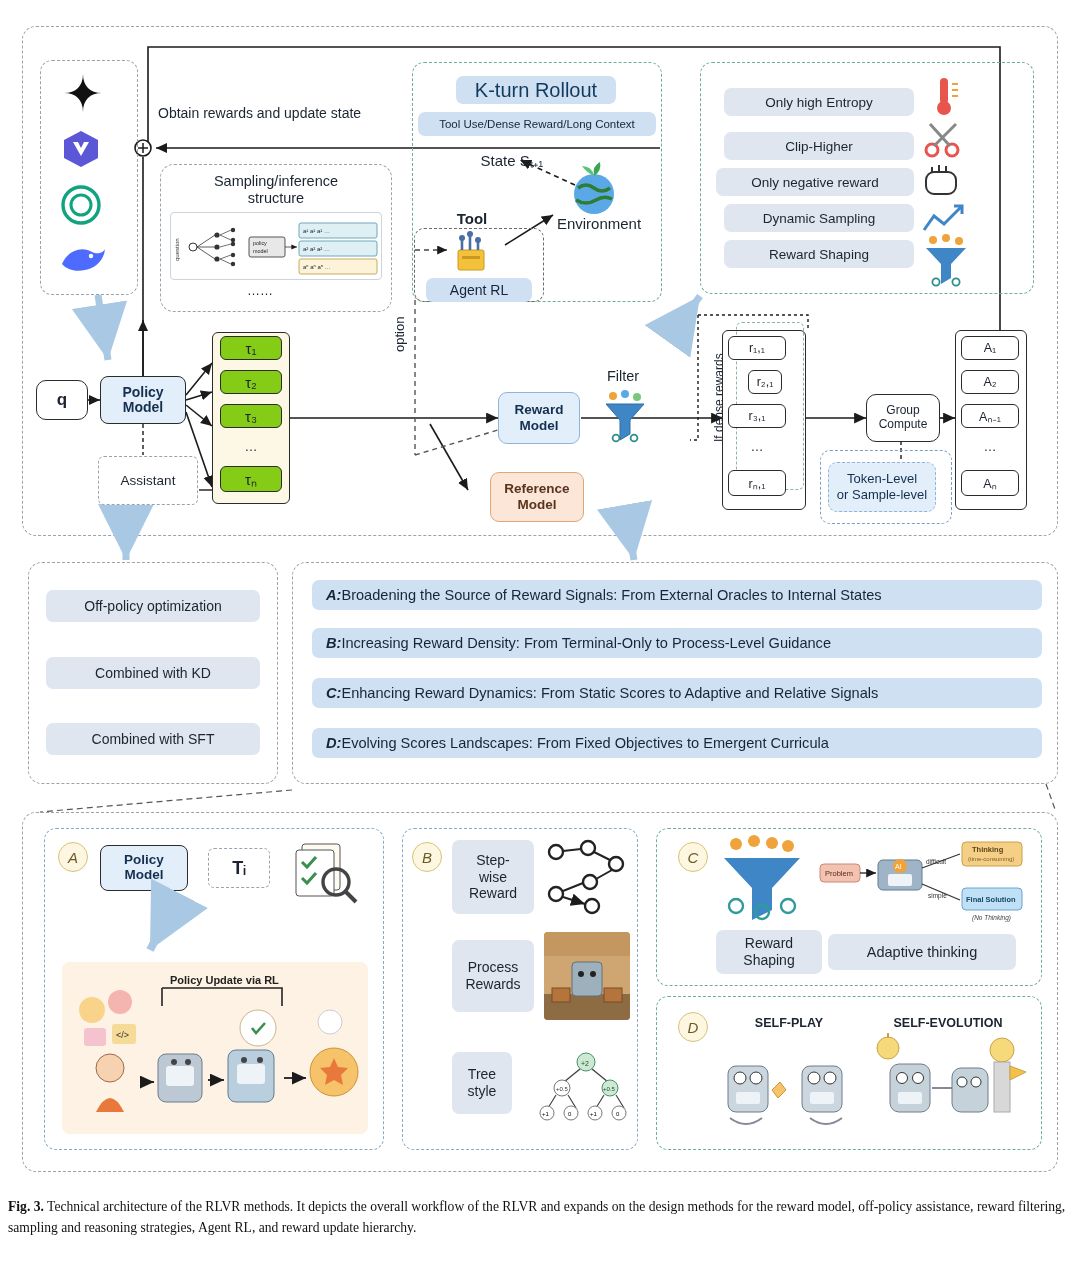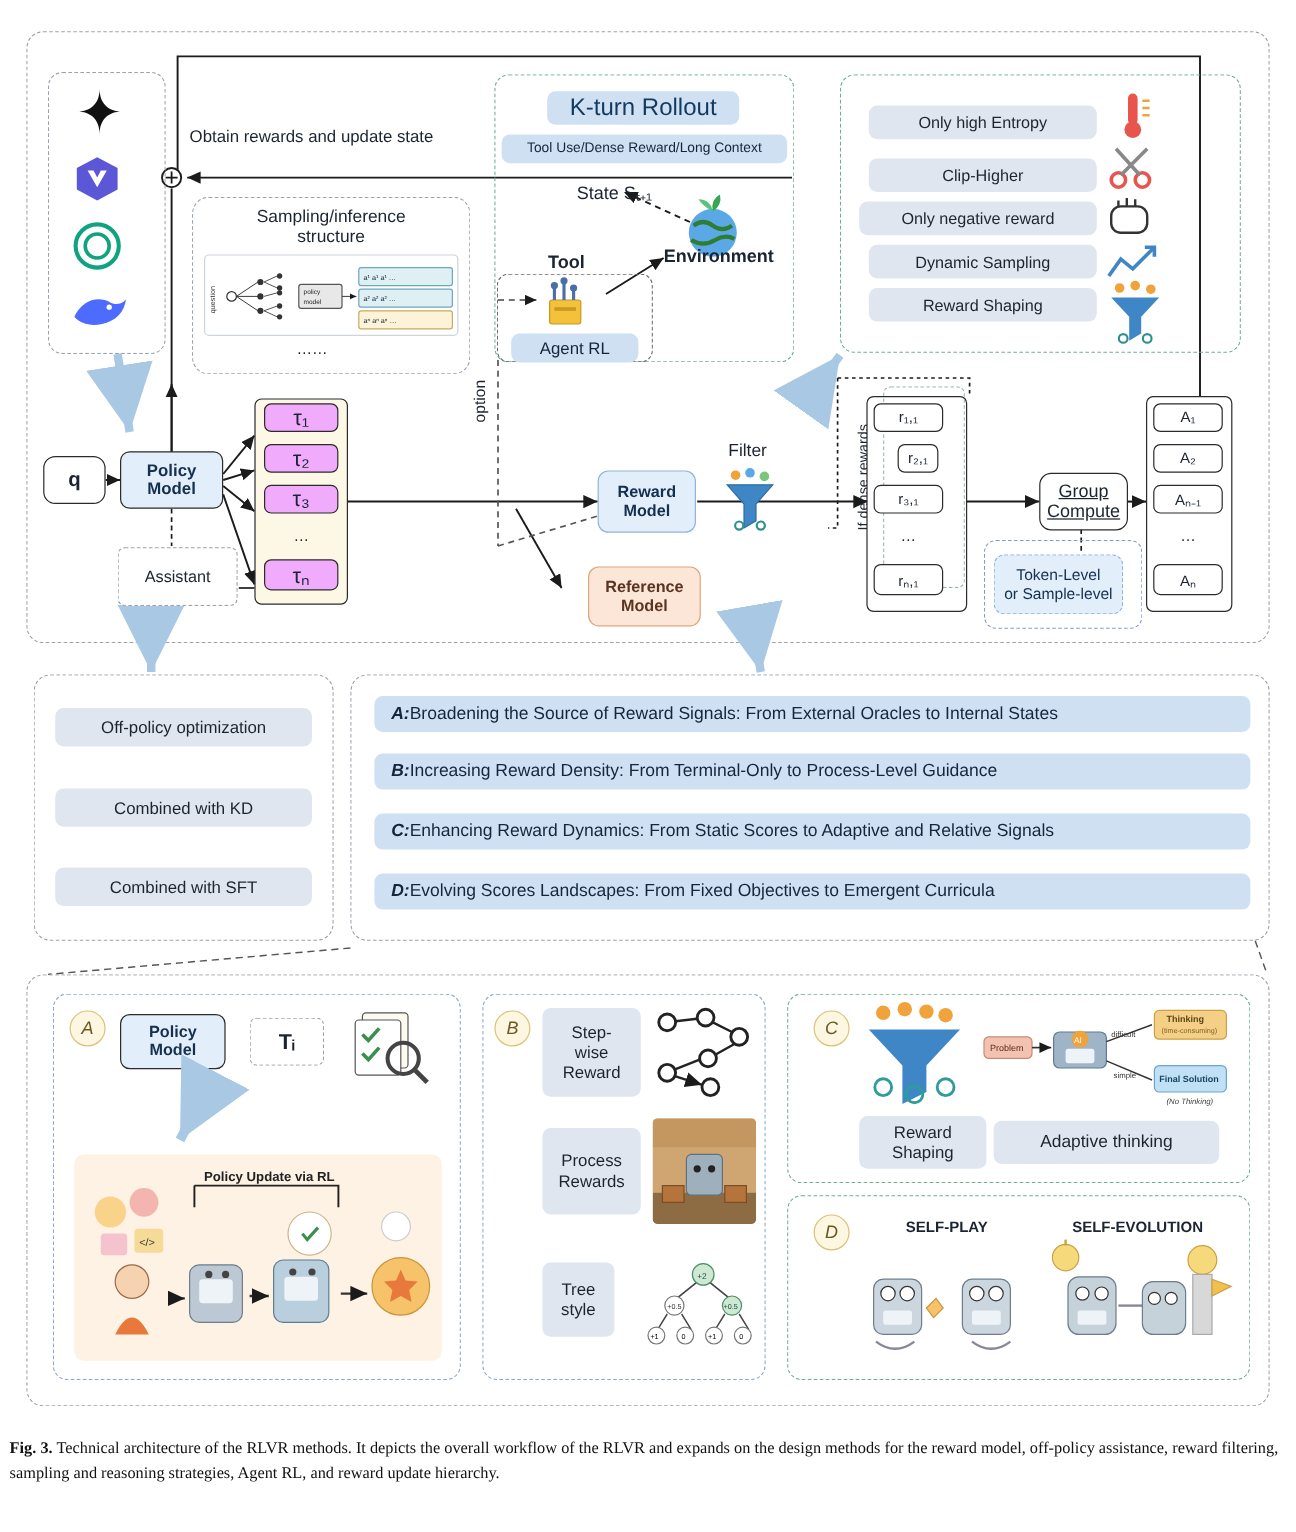--- a/index.html
+++ b/index.html
@@ -35,23 +35,23 @@
     background:#e3eefb;border:1.4px solid #8fb4dc;border-radius:9px;
     display:flex;align-items:center;justify-content:center;text-align:center;
     font-size:13px;color:#13304f;
   }
   .tag-orange{
     background:#fbe6d8;border:1.4px solid #e0a678;border-radius:9px;
     display:flex;align-items:center;justify-content:center;text-align:center;
     font-size:13px;color:#5a3420;
   }
   .tau{
-    background:#f0abfc;border:1.5px solid #2b2b2b;border-radius:6px;
+    background:#84cc16;border:1.5px solid #2b2b2b;border-radius:6px;
     display:flex;align-items:center;justify-content:center;
-    font-size:18px;
+    font-size:15px;
   }
   .rbox{
     background:#fff;border:1.5px solid #2b2b2b;border-radius:6px;
     display:flex;align-items:center;justify-content:center;font-size:12.5px;
   }
   .abox{
     background:#fff;border:1.5px solid #2b2b2b;border-radius:6px;
     display:flex;align-items:center;justify-content:center;font-size:12.5px;
   }
   .caption{
@@ -232,21 +232,21 @@
   <div class="abs chip-blue" style="left:426px;top:278px;width:106px;height:24px;font-size:14px;">Agent RL</div>
 
   <div class="abs ic" style="left:562px;top:158px;width:68px;height:62px;">
     <svg width="64" height="60" viewBox="0 0 64 60">
       <circle cx="32" cy="36" r="20" fill="#5aa9e6"></circle>
       <path d="M16 30 q8 -6 16 0 q8 6 16 0 M14 42 q10 6 20 0 q8 -5 16 -1" stroke="#2f7d32" stroke-width="3.5" fill="none"></path>
       <path d="M32 18 q-2 -10 6 -14 q2 9 -6 14 Z" fill="#3aa655"></path>
       <path d="M32 18 q-8 -4 -12 -10 q10 0 12 10 Z" fill="#5cc27a"></path>
     </svg>
   </div>
-  <div class="abs lbl" style="left:540px;top:202px;width:118px;height:22px;font-size:15px;font-weight:bold;">Environment</div>
+  <div class="abs lbl" style="left:540px;top:212px;width:118px;height:22px;font-size:15px;">Environment</div>
 
   <div class="abs" style="left:212px;top:332px;width:78px;height:172px;background:#fdf8e6;border:1.5px solid #2b2b2b;border-radius:6px;"></div>
   <div class="abs tau" style="left:220px;top:336px;width:62px;height:24px;">τ₁</div>
   <div class="abs tau" style="left:220px;top:370px;width:62px;height:24px;">τ₂</div>
   <div class="abs tau" style="left:220px;top:404px;width:62px;height:24px;">τ₃</div>
   <div class="abs lbl" style="left:220px;top:436px;width:62px;height:20px;font-size:13px;">…</div>
   <div class="abs tau" style="left:220px;top:466px;width:62px;height:26px;">τₙ</div>
 
   <div class="abs tag-blue" style="left:498px;top:392px;width:82px;height:52px;white-space:pre-line;line-height:1.15;font-size:13.5px;font-weight:bold;">Reward
 Model</div>
@@ -267,21 +267,21 @@
   </div>
 
   <div class="abs" style="left:722px;top:330px;width:84px;height:180px;background:#fff;border:1.5px solid #2b2b2b;border-radius:6px;"></div>
   <div class="abs" style="left:736px;top:322px;width:68px;height:168px;border:1.4px dashed #8fb4a8;border-radius:6px;"></div>
   <div class="abs rbox" style="left:728px;top:336px;width:58px;height:24px;">r₁,₁</div>
   <div class="abs rbox" style="left:748px;top:370px;width:34px;height:24px;">r₂,₁</div>
   <div class="abs rbox" style="left:728px;top:404px;width:58px;height:24px;">r₃,₁</div>
   <div class="abs lbl" style="left:728px;top:436px;width:58px;height:20px;font-size:13px;">…</div>
   <div class="abs rbox" style="left:728px;top:470px;width:58px;height:26px;">rₙ,₁</div>
 
-  <div class="abs solid lbl" style="left:866px;top:394px;width:74px;height:48px;white-space:pre-line;line-height:1.15;font-size:15px;text-decoration:underline;">Group
+  <div class="abs solid lbl" style="left:866px;top:394px;width:74px;height:48px;white-space:pre-line;line-height:1.15;font-size:12px;">Group
 Compute</div>
 
   <div class="abs tag-blue" style="left:828px;top:462px;width:108px;height:50px;white-space:pre-line;line-height:1.2;font-size:13px;border-style:dashed;">Token-Level
 or Sample-level</div>
   <div class="abs" style="left:820px;top:450px;width:132px;height:74px;border:1.4px dashed #7f9fc0;border-radius:10px;"></div>
 
   <div class="abs" style="left:955px;top:330px;width:72px;height:180px;background:#fff;border:1.5px solid #2b2b2b;border-radius:6px;"></div>
   <div class="abs abox" style="left:961px;top:336px;width:58px;height:24px;">A₁</div>
   <div class="abs abox" style="left:961px;top:370px;width:58px;height:24px;">A₂</div>
   <div class="abs abox" style="left:961px;top:404px;width:58px;height:24px;">Aₙ₋₁</div>

